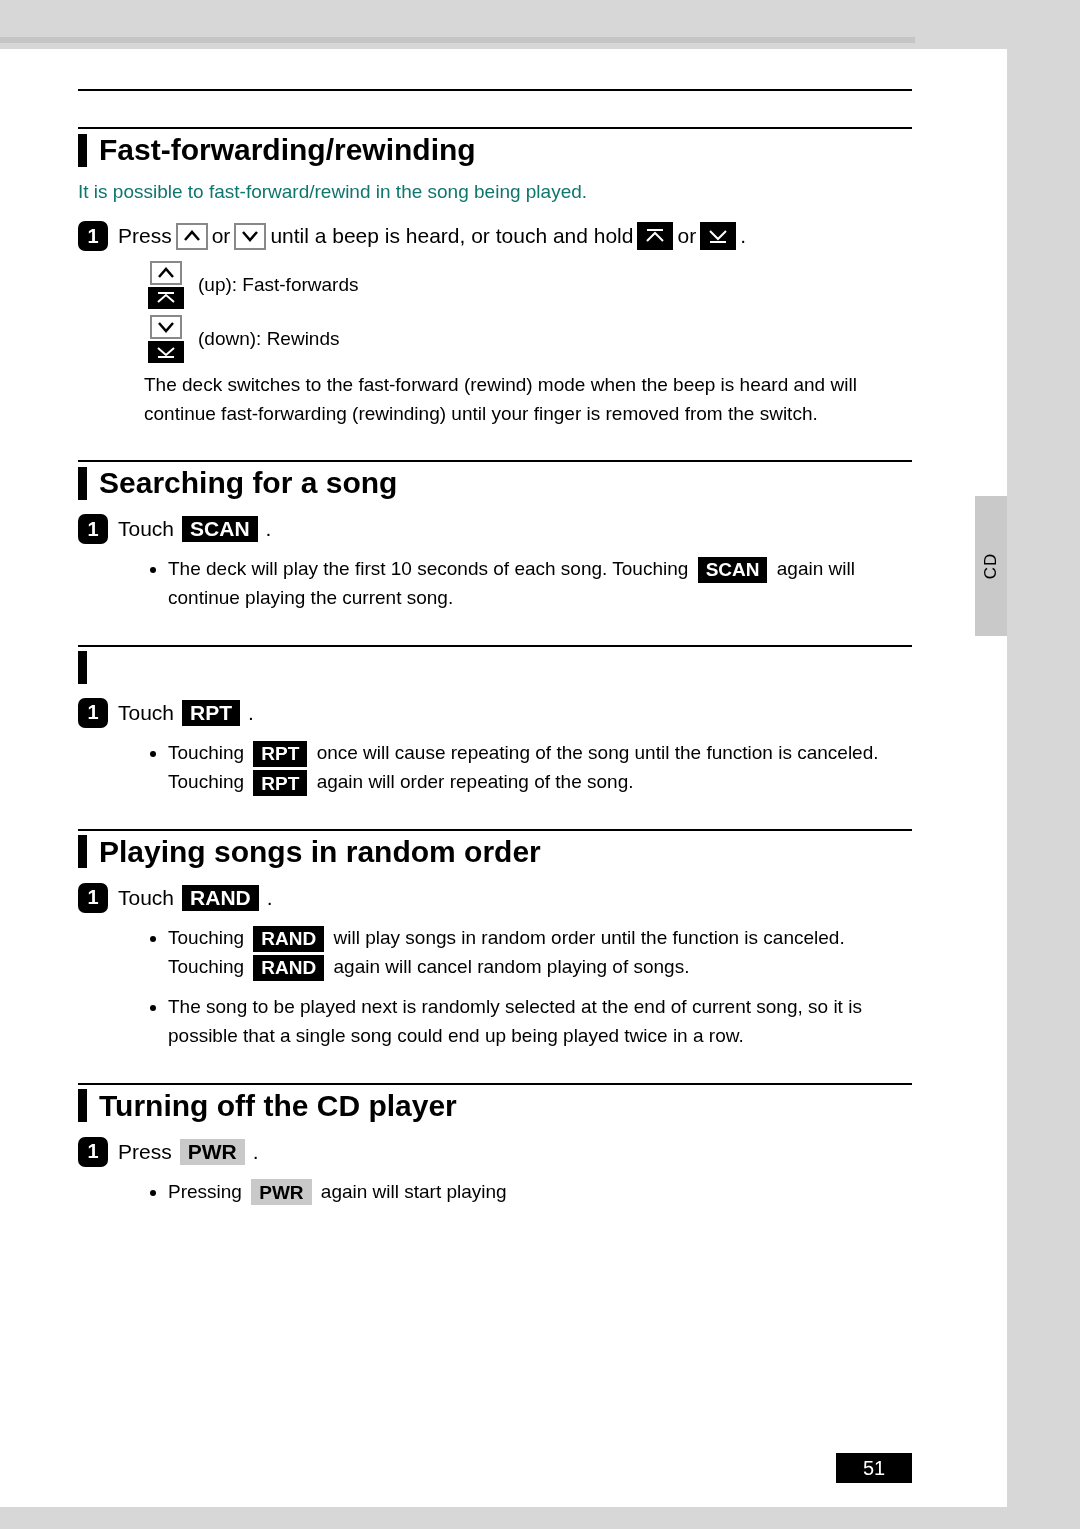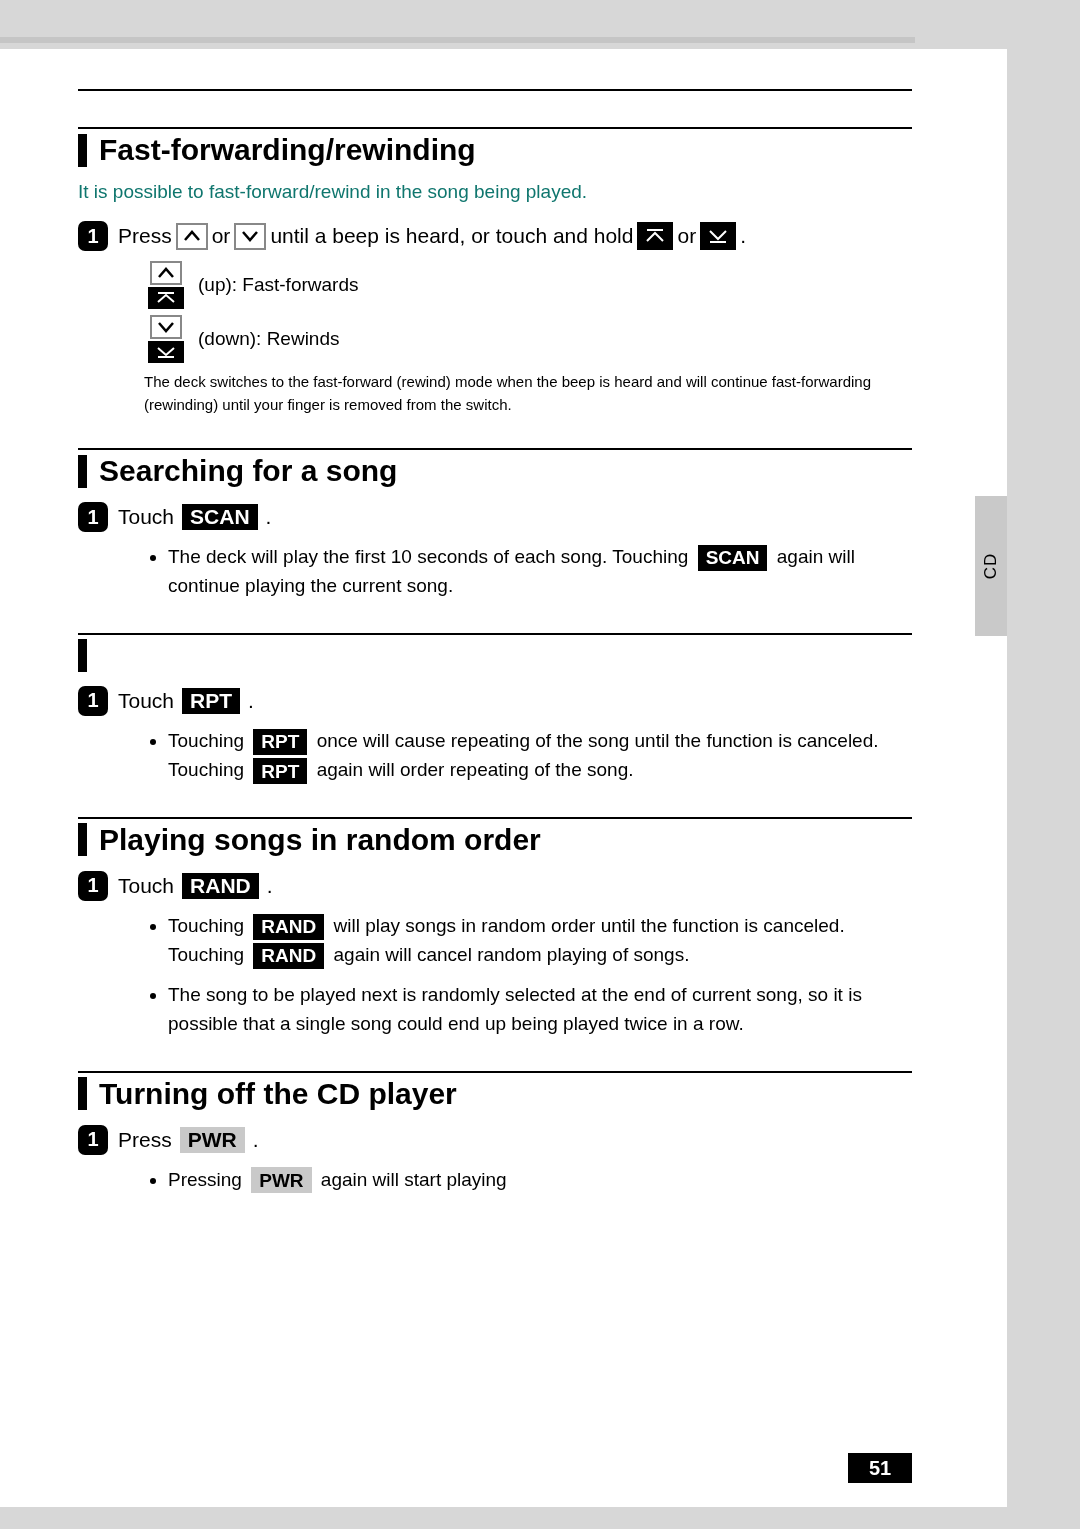--- a/index.html
+++ b/index.html
@@ -68,21 +68,21 @@
     display: inline-flex; flex-direction: column; align-items: center; margin: 0 4px;
   }
   .sub-indent {
     margin-left: 66px; font-size: 19px; line-height: 1.5;
   }
   .sub-row {
     display: flex; align-items: center; margin: 6px 0;
   }
   .sub-row .icon-pair { margin-right: 14px; }
   .note {
-    margin-left: 66px; font-size: 15px; line-height: 1.5; margin-top: 8px;
+    margin-left: 66px; font-size: 19px; line-height: 1.5; margin-top: 8px;
   }
   ul.bullets {
     list-style: disc; margin-left: 66px; padding-left: 24px; font-size: 19px; line-height: 1.55;
   }
   ul.bullets li { margin: 10px 0; }
   .inline-badge {
     display: inline-flex; align-items: center; justify-content: center;
     background: #000; color: #fff; font-weight: bold;
     height: 26px; padding: 0 8px; margin: 0 4px; vertical-align: middle; text-align: center;
   }
@@ -98,23 +98,23 @@
     background: #c9c9c9;
     display: flex; align-items: center; justify-content: center;
   }
   .side-tab span {
     transform: rotate(-90deg); font-size: 17px; letter-spacing: 1px;
   }
   .pagenum {
     position: absolute;
     right: 95px; bottom: 24px;
     background: #000; color: #fff;
-    width: 64px; height: 30px;
+    width: 76px; height: 30px;
     display: flex; align-items: center; justify-content: center;
-    font-size: 20px; font-weight: bold;
+    font-size: 20px; font-weight: normal;
   }
   svg { display: block; }
 </style>
 </head>
 <body>
 
 <div class="topbar"></div>
 
 <div class="page">
   <div class="side-tab">

